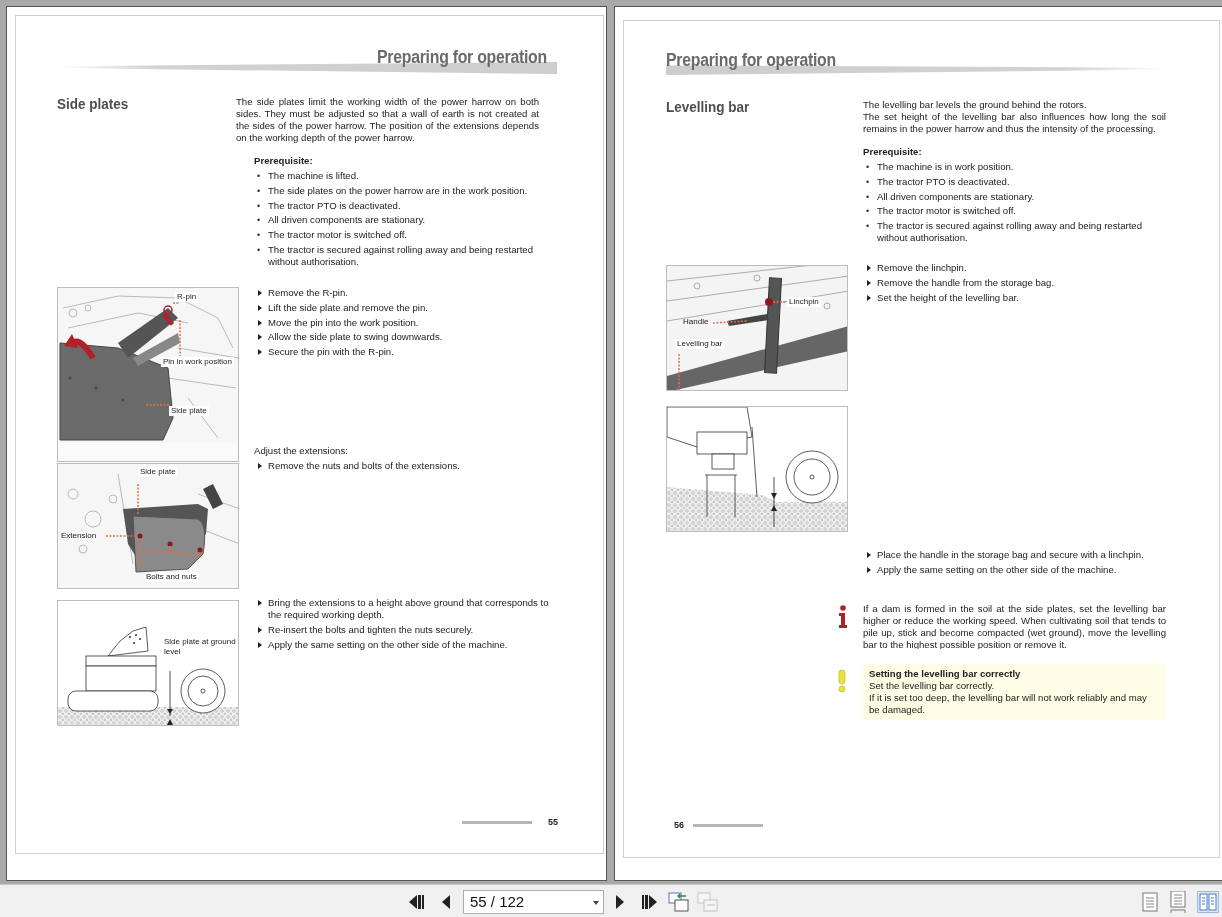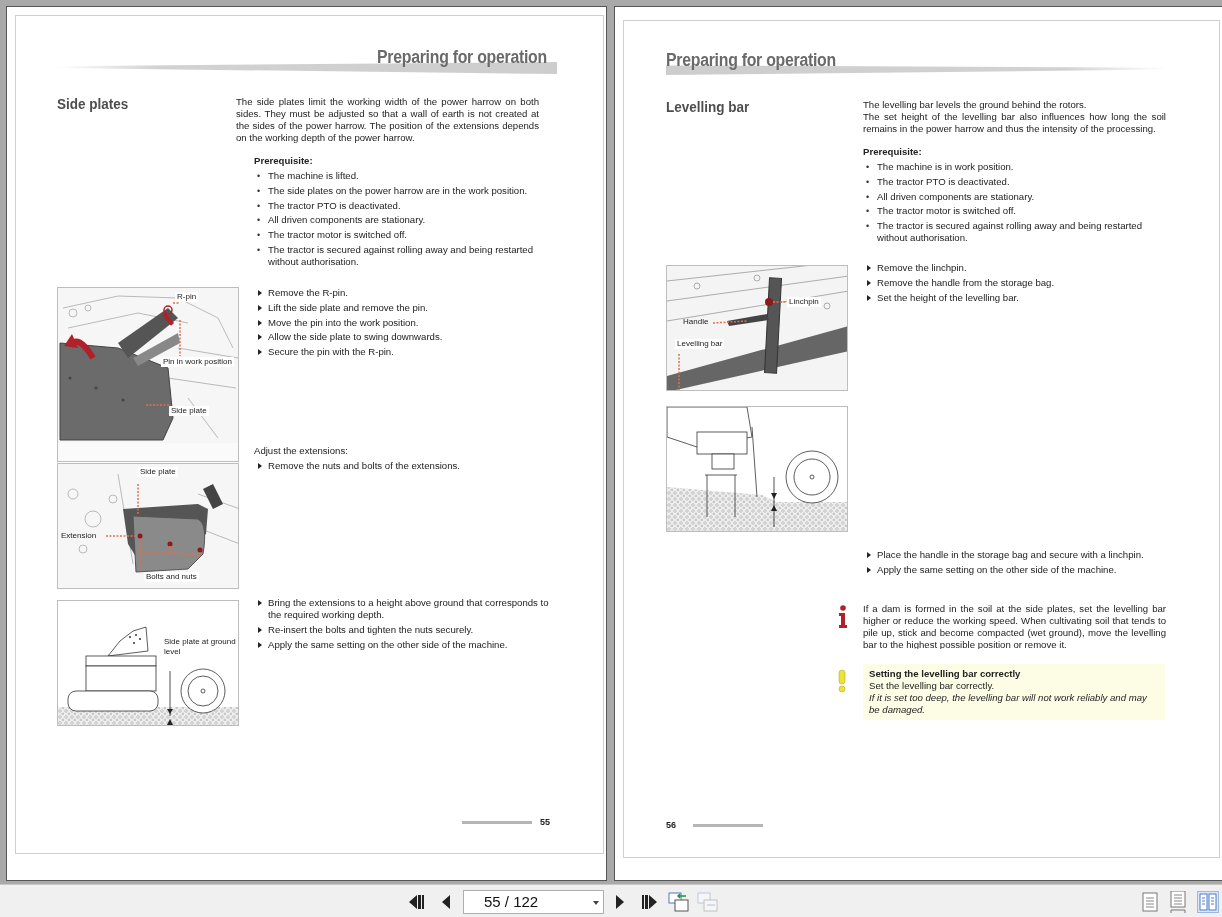--- a/index.html
+++ b/index.html
@@ -41,33 +41,33 @@
   ul.plain { list-style: none; }
   ul.plain li { position: relative; padding-left: 14px; margin-bottom: 2.8px; font-size: 9.6px; line-height: 12px; color: #222; }
   ul.star li::before { content: "•"; position: absolute; left: 3px; top: 0; font-size: 9px; color: #333; }
   ul.arrow li::before { content: ""; position: absolute; left: 4px; top: 3px;
     border-left: 4px solid #222; border-top: 3px solid transparent; border-bottom: 3px solid transparent; }
 
   .fig { position: absolute; border: 1px solid #bdbdbd; background: #fafafa; overflow: hidden; }
   .fig svg { display: block; }
   .fig-label { position: absolute; font-size: 8px; color: #222; background: #fff; padding: 0 2px; line-height: 10px; white-space: nowrap; }
 
-  .page-num { position: absolute; font-size: 9px; font-weight: bold; color: #222; }
+  .page-num { position: absolute; font-size: 9px; font-weight: bold; color: #222; margin-left: 8px; }
   .page-num-bar { position: absolute; height: 3px; background: #b5b5b5; width: 70px; }
 
   .info-icon { position: absolute; width: 12px; height: 24px; }
   .notice { position: absolute; background: #fdfde6; padding: 4px 6px; font-size: 9.6px; line-height: 12px; color: #222; }
   .notice .ttl { font-weight: bold; }
-  .notice .it { font-style: italic; }
+  .notice .it { }
 
   
   .toolbar { position: absolute; left: 0; top: 884px; width: 1222px; height: 33px; background: #f0f0f0; border-top: 1px solid #c8c8c8; }
   .tb-btn { position: absolute; top: 6px; width: 22px; height: 22px; display: flex; align-items: center; justify-content: center; cursor: pointer; }
   .page-select { position: absolute; left: 463px; top: 5px; width: 141px; height: 24px; background: #fff; border: 1px solid #adadad;
-    font-size: 15px; color: #111; padding-left: 20px; line-height: 22px; }
+    font-size: 15px; color: #111; padding-left: 6px; line-height: 22px; }
   .page-select .caret { position: absolute; right: 4px; top: 10px; border-top: 4px solid #444; border-left: 3px solid transparent; border-right: 3px solid transparent; }
 </style>
 </head>
 <body>
 
 <div class="viewer">
 
   <div class="page left">
     <div class="frame"></div>
     <div class="hdr-bar"></div>

